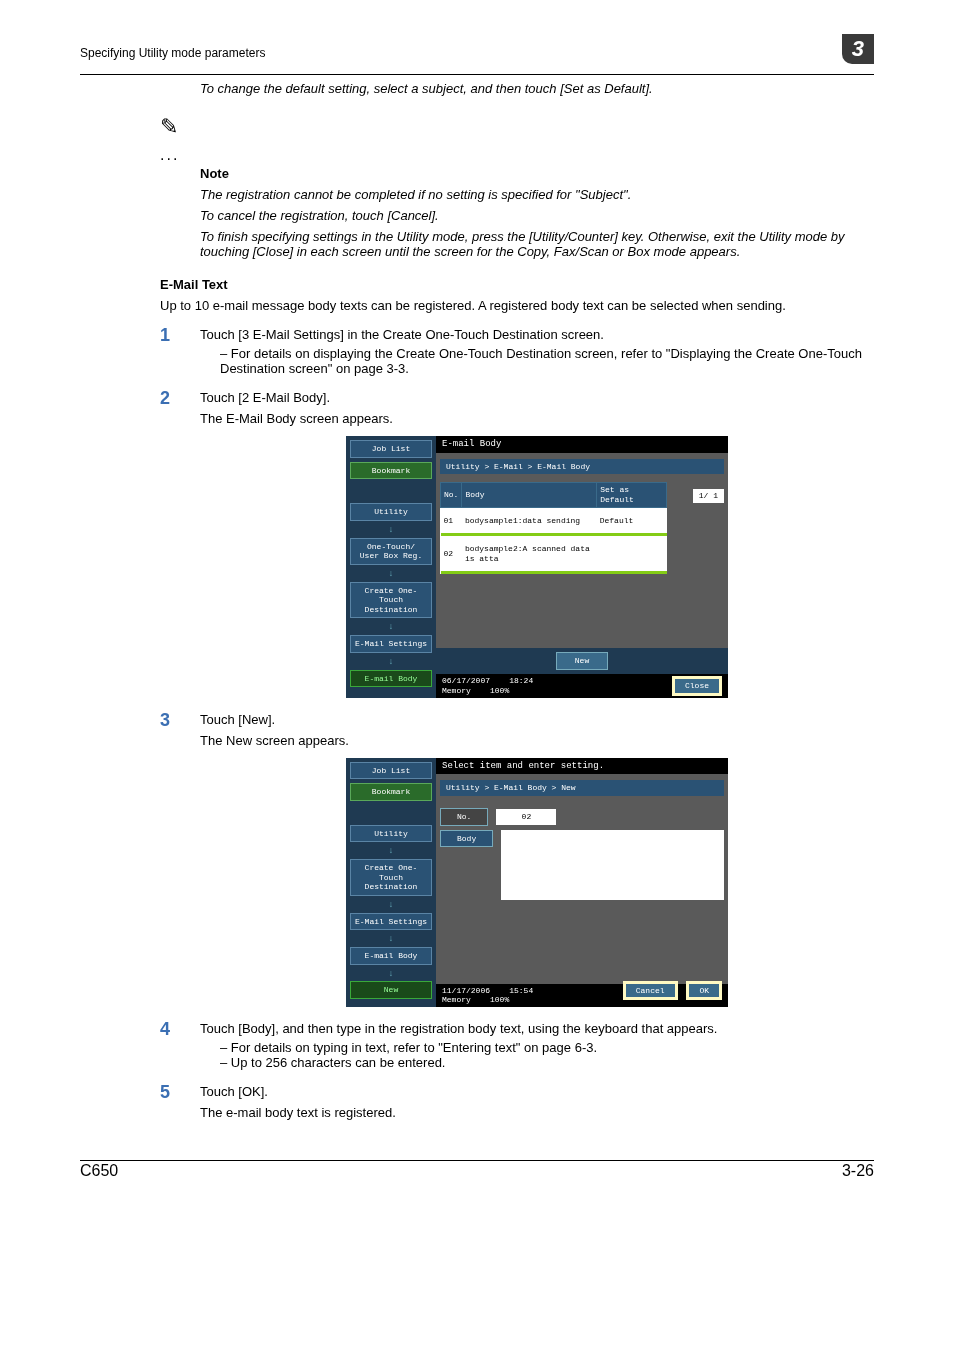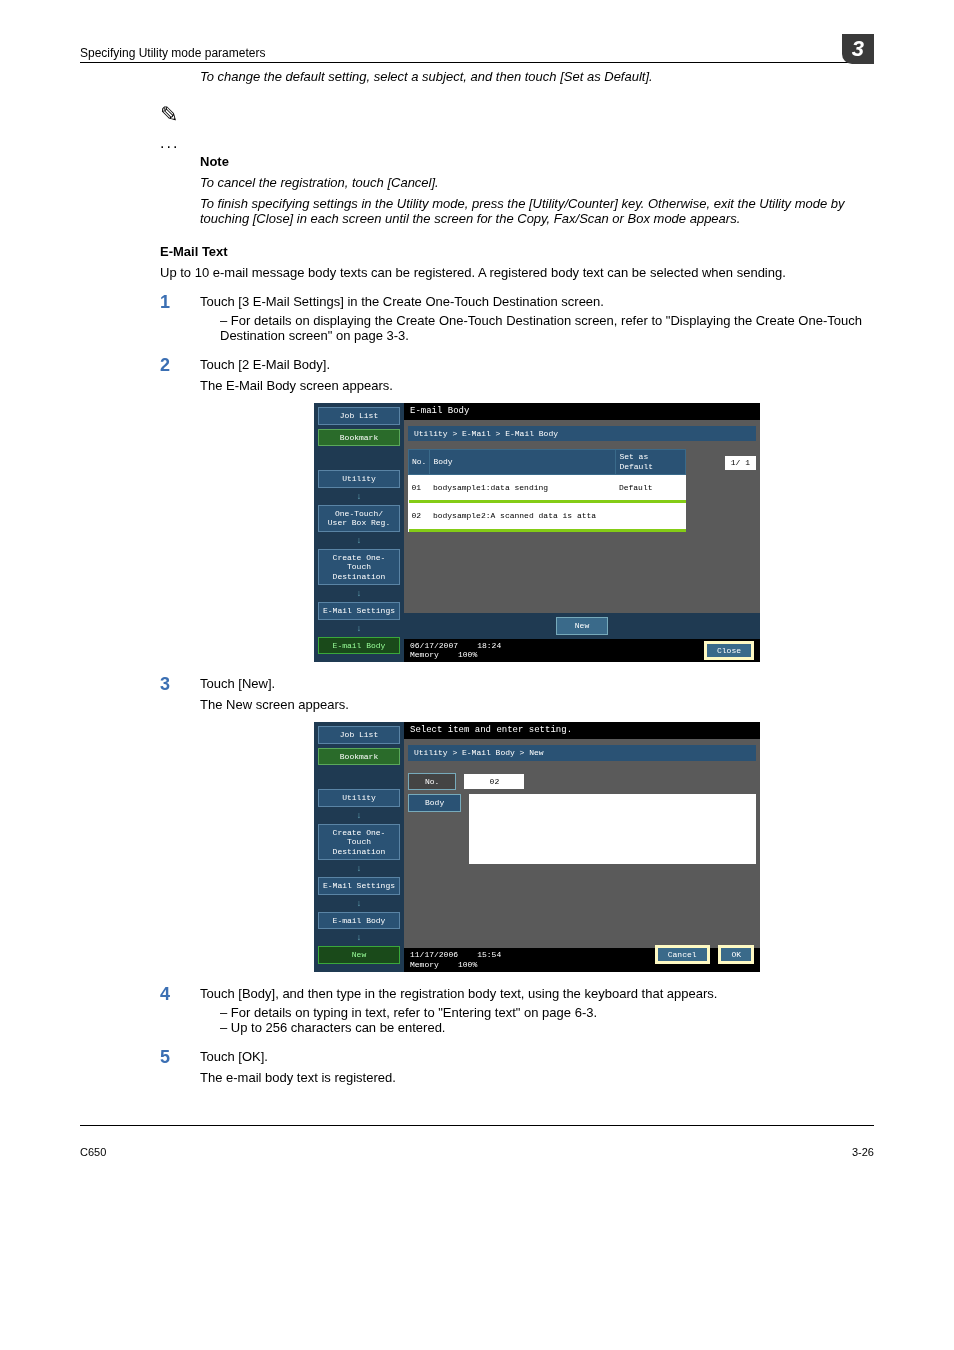--- a/index.html
+++ b/index.html
@@ -12,21 +12,21 @@
     width: 954px;
   }
   .page {
     padding: 30px 80px 20px 80px;
   }
   .header-row {
     display: flex;
     justify-content: space-between;
     align-items: flex-end;
     border-bottom: 1px solid #000;
-    padding-bottom: 2px;
+    padding-bottom: 14px;
   }
   .header-left {
     font-size: 12px;
   }
   .header-right-badge {
     background: #3a3a3a;
     color: #fff;
     font-weight: bold;
     font-size: 22px;
     font-style: italic;
@@ -81,21 +81,21 @@
   ul.dash {
     list-style: none;
     padding-left: 20px;
     margin: 4px 0;
   }
   ul.dash > li::before {
     content: "–  ";
   }
   .screenshot {
     margin: 10px auto 6px auto;
-    width: 446px;
+    width: 382px;
   }
   .scr-outer {
     display: flex;
     background: #000;
     color: #fff;
     font-family: "Courier New", monospace;
     font-size: 8px;
     line-height: 1.2;
   }
   .scr-sidebar {
@@ -194,40 +194,41 @@
     margin-left:4px;
   }
   .scr-field-row { display:flex; align-items:center; margin:4px 0;}
   .scr-field-label { background:#2a5274; color:#fff; padding:3px 16px; border:1px solid #7ab; font-size:8px;}
   .scr-field-box { background:#fff; color:#000; padding:3px 6px; flex:1; margin-left:8px; min-height:12px; font-size:8px;}
   .scr-field-big { min-height:70px; }
   .footer-row {
     display:flex;
     justify-content:space-between;
     border-top:1px solid #000;
-    padding-top:20px;
+    padding-top:1px;
     margin-top:40px;
-    font-size:11px;
+    font-size:16px;
   }
 </style>
 </head>
 <body>
 
 <div class="page">
   <div class="header-row">
     <span class="header-left">Specifying Utility mode parameters</span>
     <span class="header-right-badge">3</span>
   </div>
 
   <div class="content">
     <p class="para italic">To change the default setting, select a subject, and then touch [Set as Default].</p>
 
     <div class="note-block">
       <span class="note-icon">✎ <span style="font-size:16px;letter-spacing:2px;">...</span></span>
       <div class="note-heading">Note</div>
+      <p class="para italic">The registration cannot be completed if no setting is specified for "Subject".</p>
       <p class="para italic">To cancel the registration, touch [Cancel].</p>
       <p class="para italic">To finish specifying settings in the Utility mode, press the [Utility/Counter] key. Otherwise, exit the Utility mode by touching [Close] in each screen until the screen for the Copy, Fax/Scan or Box mode appears.</p>
     </div>
 
     <div class="section-head">E-Mail Text</div>
     <p class="para" style="margin-left:-40px;">Up to 10 e-mail message body texts can be registered. A registered body text can be selected when sending.</p>
 
     <ol class="steps">
       <li>
         <span class="step-num">1</span>

